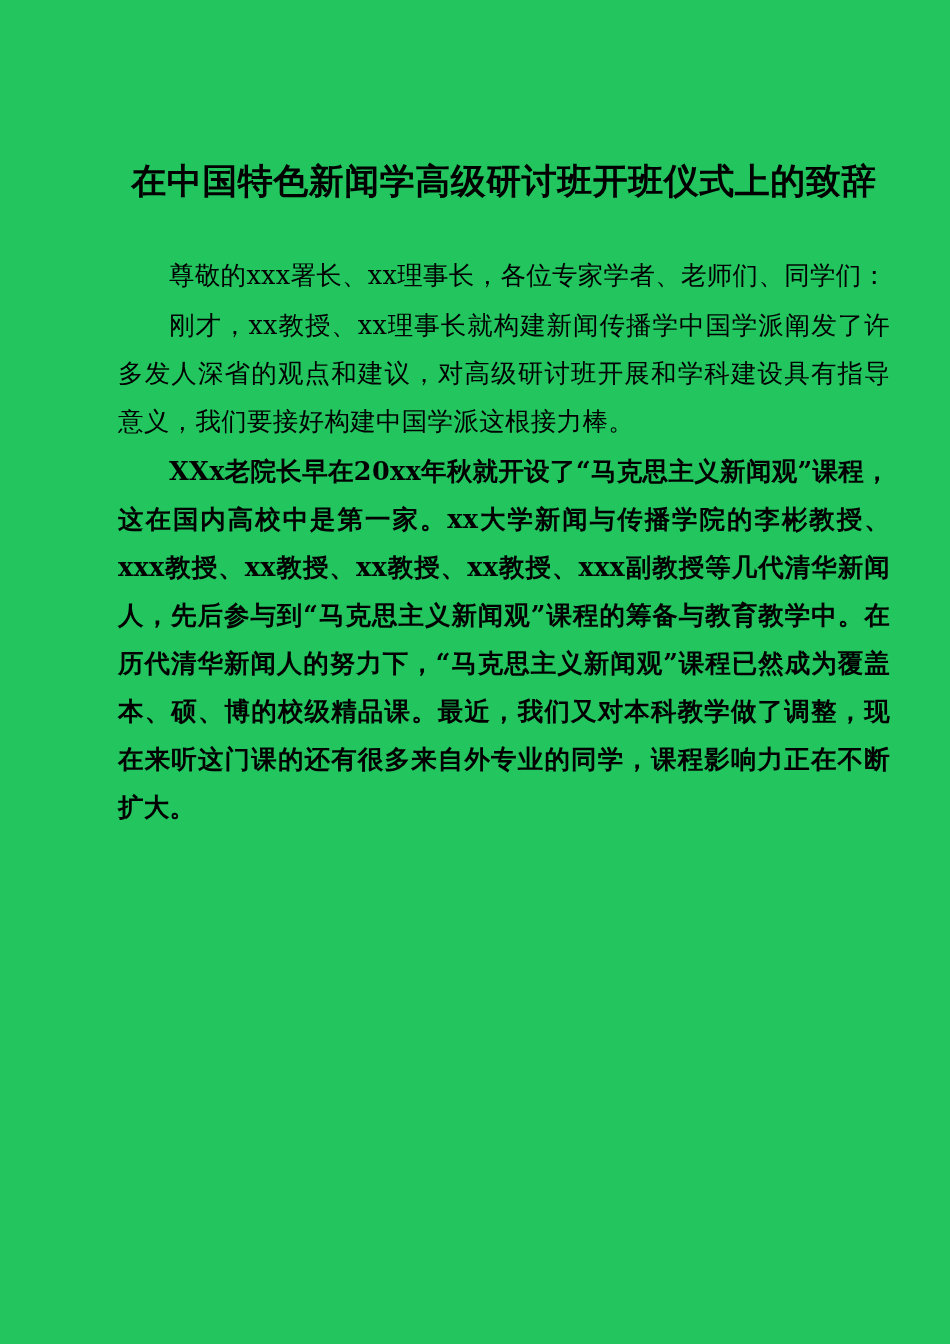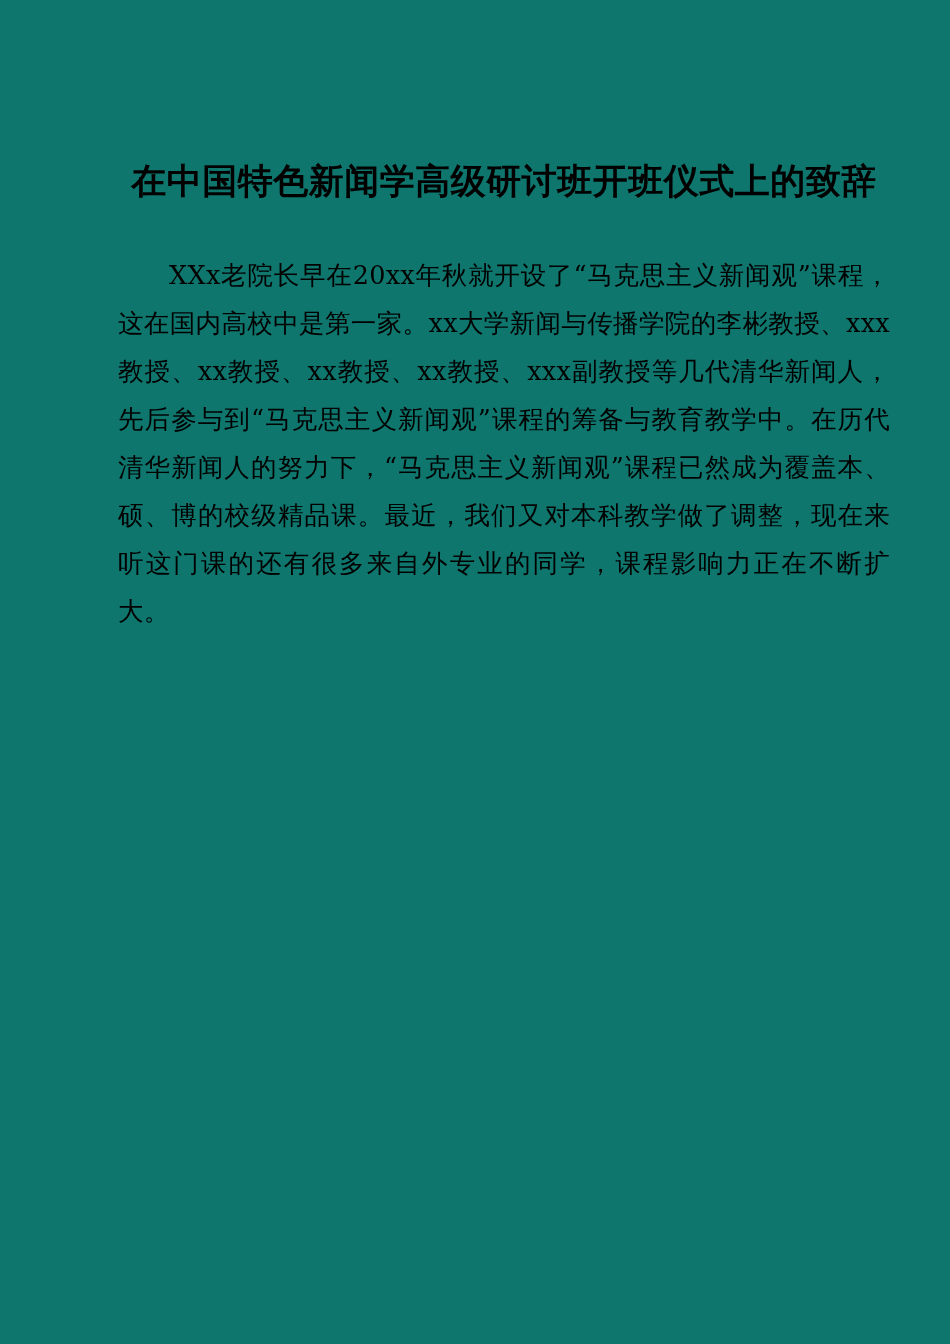--- a/index.html
+++ b/index.html
@@ -12,21 +12,21 @@
     height: 1344px;
     font-family: "DejaVu Serif", "Liberation Serif", serif;
     color: #000000;
     overflow: hidden;
   }
   .page {
     width: 950px;
     height: 1344px;
     box-sizing: border-box;
     padding: 155px 60px 40px 118px;
-    background: #0f766e;
+    background: #22c55e;
     position: relative;
   }
   .doc-title {
     font-family: "DejaVu Serif", "Liberation Serif", serif;
     font-weight: bold;
     font-size: 35px;
     line-height: 52px;
     text-align: center;
     letter-spacing: 0.5px;
     margin: 0 0 44px 0;
@@ -35,25 +35,27 @@
   .para {
     font-size: 25.5px;
     line-height: 48px;
     text-align: justify;
     text-justify: inter-ideograph;
     text-indent: 2em;
     margin: 0 0 2px 0;
     letter-spacing: 0.3px;
   }
   .para-bold {
-    font-weight: normal;
+    font-weight: bold;
   }
 </style>
 </head>
 <body>
 
 <div class="page">
 
   <h1 class="doc-title">在中国特色新闻学高级研讨班开班仪式上的致辞</h1>
 
+  <p class="para">尊敬的xxx署长、xx理事长，各位专家学者、老师们、同学们：</p>
+  <p class="para">刚才，xx教授、xx理事长就构建新闻传播学中国学派阐发了许多发人深省的观点和建议，对高级研讨班开展和学科建设具有指导意义，我们要接好构建中国学派这根接力棒。</p>
   <p class="para para-bold">XXx老院长早在20xx年秋就开设了“马克思主义新闻观”课程，这在国内高校中是第一家。xx大学新闻与传播学院的李彬教授、xxx教授、xx教授、xx教授、xx教授、xxx副教授等几代清华新闻人，先后参与到“马克思主义新闻观”课程的筹备与教育教学中。在历代清华新闻人的努力下，“马克思主义新闻观”课程已然成为覆盖本、硕、博的校级精品课。最近，我们又对本科教学做了调整，现在来听这门课的还有很多来自外专业的同学，课程影响力正在不断扩大。</p>
 
 </div>
 
 </body></html>

